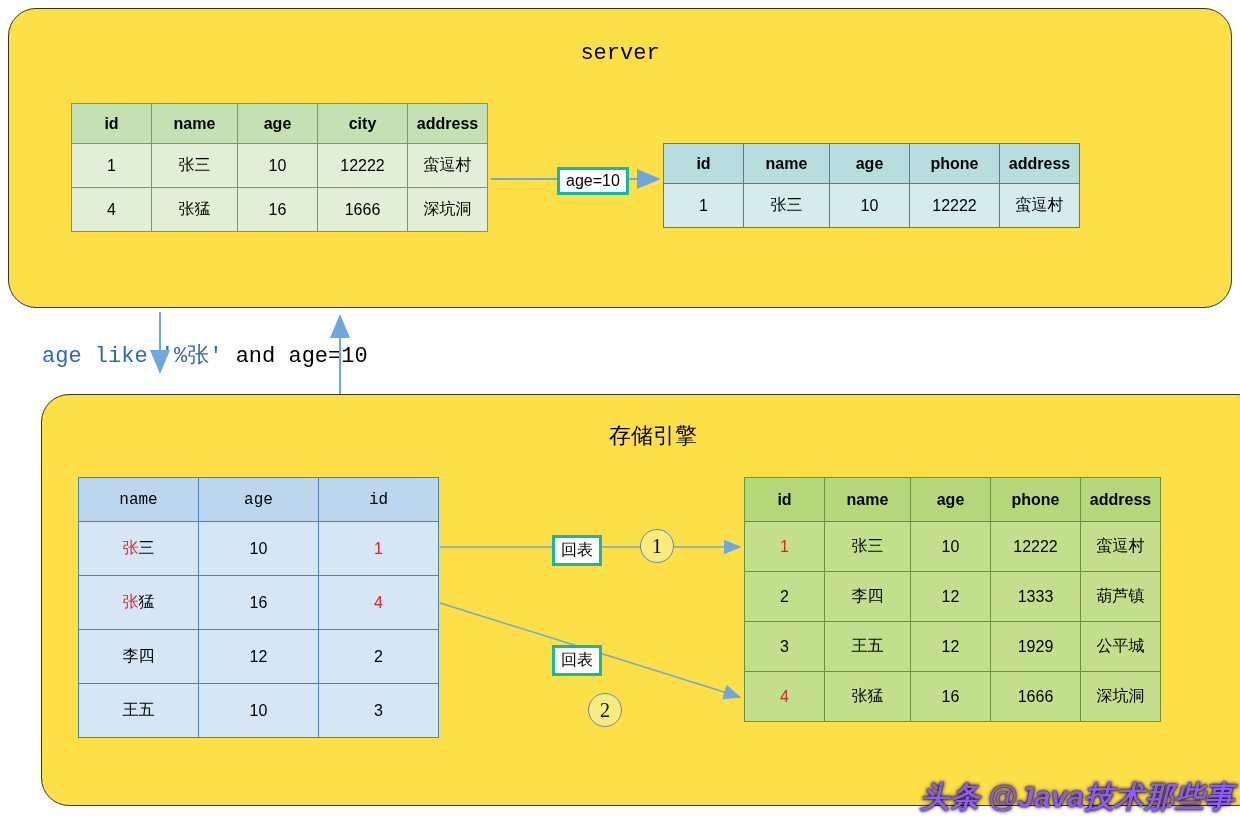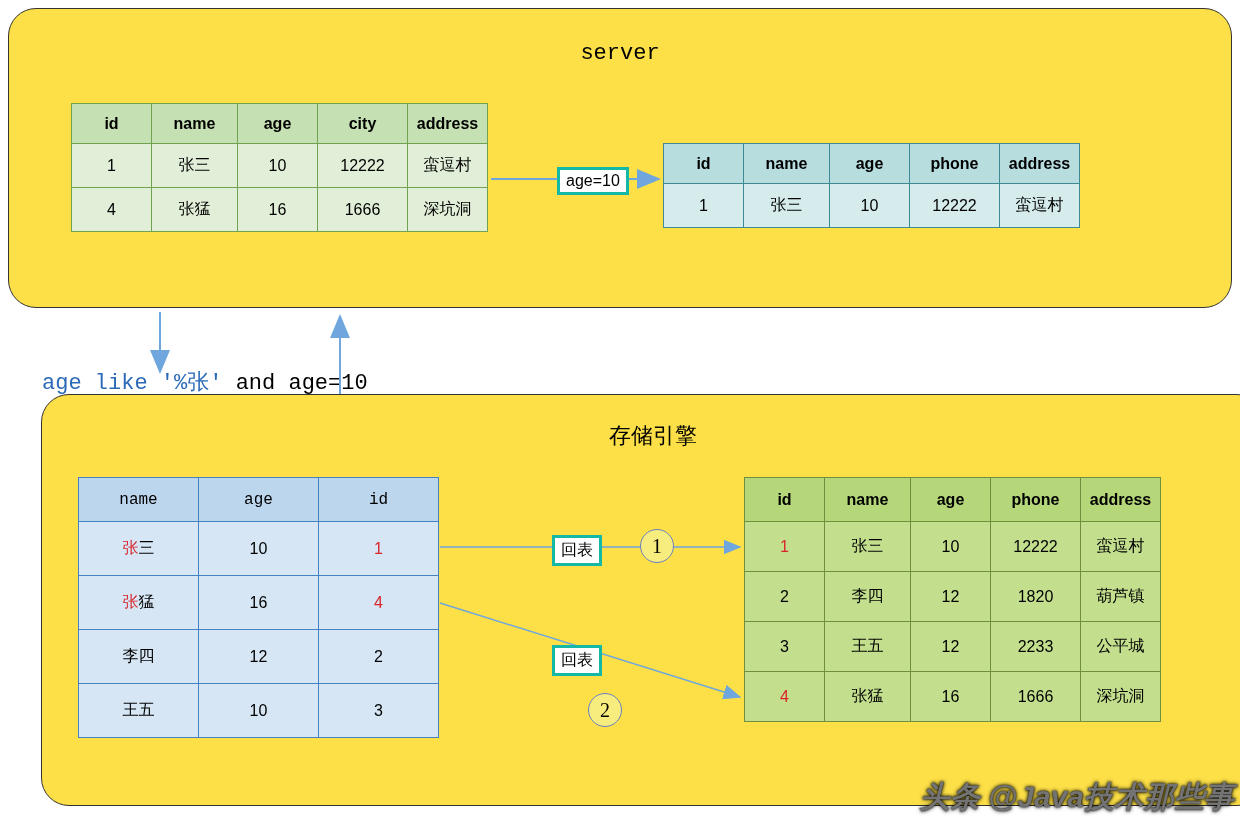--- a/index.html
+++ b/index.html
@@ -89,21 +89,21 @@
   .mid-text {
     position: absolute;
     font-family: "Courier New", monospace;
     font-size: 22px;
   }
   .blue-text { color: #2c6ab8; }
   svg.overlay { position:absolute; left:0; top:0; pointer-events:none; }
   .watermark {
     position:absolute; right:6px; bottom:6px;
     font-family: "Microsoft YaHei", sans-serif;
-    font-size: 30px; color:#737373; font-style: italic; font-weight: bold;
+    font-size: 30px; color:#8b5cf6; font-style: italic; font-weight: bold;
     text-shadow: 0 0 4px #000, 0 0 2px #000;
   }
 </style>
 </head>
 <body>
 
 <div class="panel" style="left:8px; top:8px; width:1224px; height:300px;">
   <div class="title" style="top:32px;">server</div>
 
   <table class="tbl-green" style="left:62px; top:94px;">
@@ -155,21 +155,21 @@
     <defs>
         <marker id="ah1" markerWidth="12" markerHeight="10" refX="11" refY="5" orient="auto">
           <path d="M0,0 L12,5 L0,10 z" fill="#6ea6dd"></path>
         </marker>
       </defs>
     <line x1="482" y1="170" x2="650" y2="170" stroke="#6ea6dd" stroke-width="2" marker-end="url(#ah1)"></line>
   </svg>
   <div class="label-box" style="left:548px; top:158px;">age=10</div>
 </div>
 
-<div class="mid-text" style="left:42px; top:340px;margin-top:27px;">
+<div class="mid-text" style="left:42px; top:340px;">
   <span class="blue-text">age like '%张'</span><span> and age=10</span>
 </div>
 <svg class="overlay" width="1240" height="824">
   <defs>
     <marker id="ahd" markerWidth="12" markerHeight="10" refX="11" refY="5" orient="auto">
         <path d="M0,0 L12,5 L0,10 z" fill="#6ea6dd"></path>
       </marker>
   </defs>
   <line x1="160" y1="312" x2="160" y2="372" stroke="#6ea6dd" stroke-width="2" marker-end="url(#ahd)"></line>
   <line x1="340" y1="394" x2="340" y2="316" stroke="#6ea6dd" stroke-width="2" marker-end="url(#ahd)"></line>
@@ -221,28 +221,28 @@
       <td class="red">1</td>
       <td>张三</td>
       <td>10</td>
       <td>12222</td>
       <td>蛮逗村</td>
     </tr>
     <tr>
       <td>2</td>
       <td>李四</td>
       <td>12</td>
-      <td>1820</td>
+      <td>1333</td>
       <td>葫芦镇</td>
     </tr>
     <tr>
       <td>3</td>
       <td>王五</td>
       <td>12</td>
-      <td>2233</td>
+      <td>1929</td>
       <td>公平城</td>
     </tr>
     <tr>
       <td class="red">4</td>
       <td>张猛</td>
       <td>16</td>
       <td>1666</td>
       <td>深坑洞</td>
     </tr>
   </tbody>

